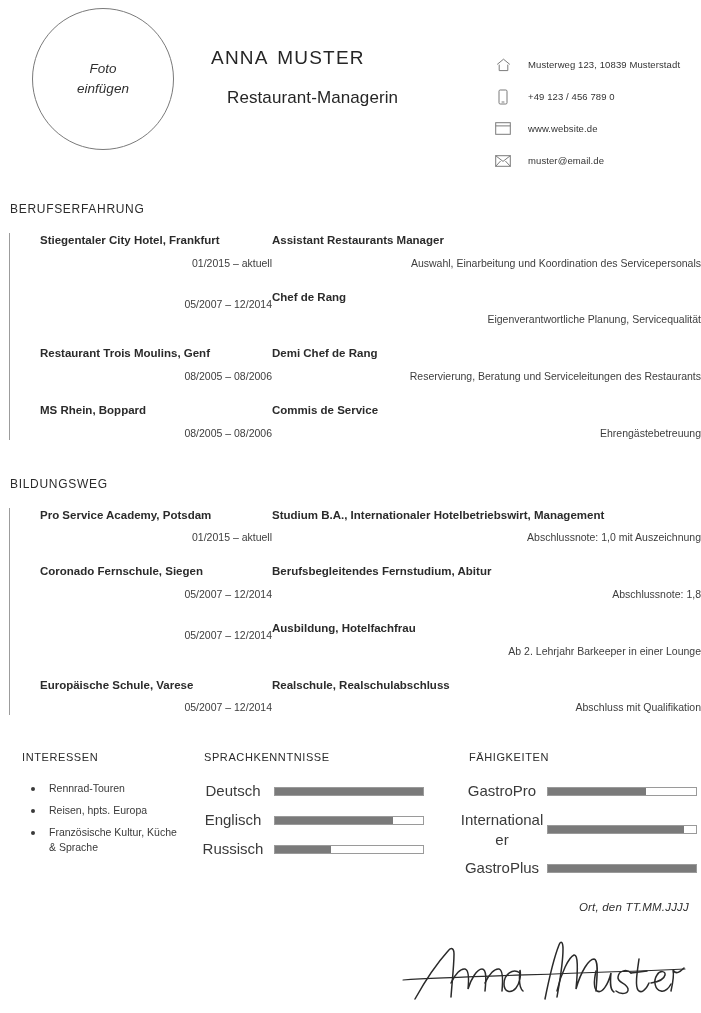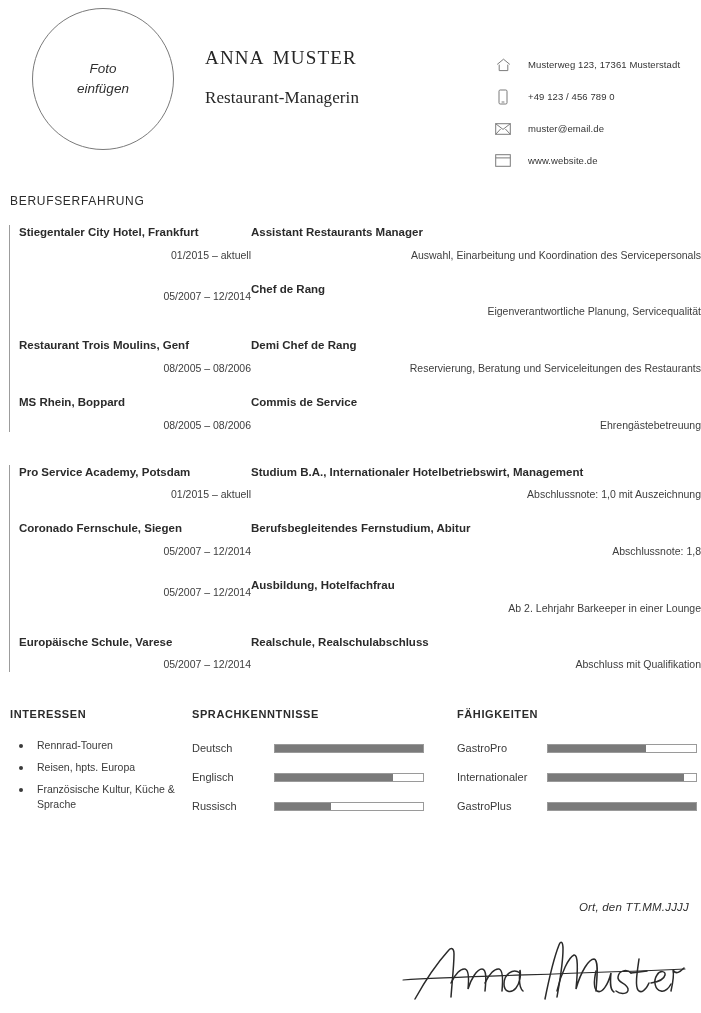--- a/index.html
+++ b/index.html
@@ -30,36 +30,37 @@
     flex-direction: column;
     align-items: center;
     justify-content: center;
     text-align: center;
     font-style: italic;
     font-size: 13.5px;
     line-height: 1.45;
     color: #2f2f2f;
   }
 
-  .name-block { position: absolute; left: 205px; top: 40px; font-family: Liberation Serif, serif; }
+  .name-block { position: absolute; left: 211px; top: 40px; }
   .full-name {
     font-size: 27px;
     letter-spacing: 1.2px;
     font-variant: small-caps;
     text-transform: lowercase;
     color: #262626;
     white-space: nowrap;
     font-weight: 400;
   }
   .full-name::first-letter { font-size: 27px; }
   .job-title {
     margin-top: 17px;
     font-size: 17px;
     color: #262626;
     letter-spacing: .1px;
+    margin-left: 16px;
   }
 
   .contact-block { position: absolute; left: 492px; top: 52px; }
   .contact-row {
     display: flex;
     align-items: center;
     height: 25px;
     margin-bottom: 7px;
   }
   .contact-icon {
@@ -85,21 +86,21 @@
     text-transform: lowercase;
     letter-spacing: .7px;
     color: #2b2b2b;
     margin: 0 0 15px 10px;
     font-weight: 400;
   }
   .entries {
     position: relative;
     border-left: 1px solid #9c9c9c;
     margin-left: 9px;
-    padding-left: 9px;
+    padding-left: 30px;
   }
   .entry {
     display: flex;
     margin-bottom: 20px;
   }
   .entry:last-child { margin-bottom: 0; }
   .entry-left { width: 232px; flex: 0 0 232px; }
   .entry-right { flex: 1 1 auto; }
   .entry-title {
     font-size: 11.5px;
@@ -108,43 +109,43 @@
     line-height: 1.35;
   }
   .entry-sub {
     font-size: 10.5px;
     color: #3d3d3d;
     margin-top: 7px;
     line-height: 1.35;
     text-align: right;
   }
 
-  #experience { margin-top: 12px; }
+  #experience { margin-top: 20px; }
   #education  { margin-top: 33px; }
 
   
   .columns {
     display: flex;
     margin-top: 32px;
   }
   .col-interests { width: 192px; flex: 0 0 192px; padding-left: 10px; }
   .col-languages { width: 258px; flex: 0 0 258px; }
   .col-skills    { flex: 1 1 auto; padding-left: 7px; }
 
   .col-title {
     font-size: 16px;
     font-variant: small-caps;
     text-transform: lowercase;
     letter-spacing: .6px;
     color: #2b2b2b;
-    margin: 0 0 16px 0;
-    font-weight: 700;
-  }
-
-  .interest-list { list-style: none; margin: 0; padding: 0; }
+    margin: 0 0 16px 12px;
+    font-weight: 400;
+  }
+
+  .interest-list { list-style: none; margin: 12px; padding: 0; }
   .interest-item {
     position: relative;
     font-size: 10.5px;
     color: #3a3a3a;
     line-height: 1.45;
     padding-left: 27px;
     margin-bottom: 7px;
   }
   .interest-item::before {
     content: "";
@@ -155,23 +156,24 @@
     background: #3a3a3a;
   }
 
   .bar-row {
     display: flex;
     align-items: center;
     min-height: 22px;
     margin-bottom: 7px;
   }
   .bar-label {
-    font-size: 11px;
+    font-size: 15px;
     color: #3a3a3a;
     line-height: 1.35;
+    text-align: center;
   }
   .lang .bar-label  { width: 82px; flex: 0 0 82px; }
   .skills .bar-label { width: 90px; flex: 0 0 90px; word-break: break-all; }
   .bar-track {
     height: 9px;
     background: #ffffff;
     border: 1px solid #9a9a9a;
     position: relative;
     overflow: hidden;
   }
@@ -223,55 +225,55 @@
 
     <div class="contact-block">
 
       <div class="contact-row">
         <span class="contact-icon">
           <svg width="15" height="14" viewBox="0 0 15 14" fill="none" stroke="#7b7b7b" stroke-width="1">
             <path d="M1.2 6.4 L7.5 1.2 L13.8 6.4"></path>
             <path d="M3.2 6.6 V12.6 H11.8 V6.6"></path>
           </svg>
         </span>
-        <span class="contact-text">Musterweg 123, 17361 Musterstadt</span>
+        <span class="contact-text">Musterweg 123, 10839 Musterstadt</span>
       </div>
 
       <div class="contact-row">
         <span class="contact-icon">
           <svg width="10" height="16" viewBox="0 0 10 16" fill="none" stroke="#7b7b7b" stroke-width="1">
             <rect x="1" y="1" width="8" height="14" rx="1.2"></rect>
             <line x1="3.6" y1="13" x2="6.4" y2="13"></line>
           </svg>
         </span>
         <span class="contact-text">+49 123 / 456 789 0</span>
+      </div>
+
+      <div class="contact-row">
+        <span class="contact-icon">
+          <svg width="16" height="13" viewBox="0 0 16 13" fill="none" stroke="#7b7b7b" stroke-width="1">
+            <rect x="0.7" y="0.7" width="14.6" height="11.6"></rect>
+            <line x1="0.7" y1="3.9" x2="15.3" y2="3.9"></line>
+          </svg>
+        </span>
+        <span class="contact-text">www.website.de</span>
       </div>
 
       <div class="contact-row">
         <span class="contact-icon">
           <svg width="16" height="12" viewBox="0 0 16 12" fill="none" stroke="#7b7b7b" stroke-width="1">
             <rect x="0.7" y="0.7" width="14.6" height="10.6"></rect>
             <path d="M0.7 0.7 L8 6.4 L15.3 0.7"></path>
             <path d="M0.7 11.3 L5.6 6.0"></path>
             <path d="M15.3 11.3 L10.4 6.0"></path>
           </svg>
         </span>
         <span class="contact-text">muster@email.de</span>
       </div>
 
-      <div class="contact-row">
-        <span class="contact-icon">
-          <svg width="16" height="13" viewBox="0 0 16 13" fill="none" stroke="#7b7b7b" stroke-width="1">
-            <rect x="0.7" y="0.7" width="14.6" height="11.6"></rect>
-            <line x1="0.7" y1="3.9" x2="15.3" y2="3.9"></line>
-          </svg>
-        </span>
-        <span class="contact-text">www.website.de</span>
-      </div>
-
     </div>
   </div>
 
   <div class="section" id="experience">
     <h2 class="section-title">Berufserfahrung</h2>
     <div class="entries">
 
       <div class="entry">
         <div class="entry-left">
           <div class="entry-title">Stiegentaler City Hotel, Frankfurt</div>
@@ -312,20 +314,21 @@
         <div class="entry-right">
           <div class="entry-title">Commis de Service</div>
           <div class="entry-sub">Ehrengästebetreuung</div>
         </div>
       </div>
 
     </div>
   </div>
 
   <div class="section" id="education">
+    <h2 class="section-title">Bildungsweg</h2>
     <div class="entries">
 
       <div class="entry">
         <div class="entry-left">
           <div class="entry-title">Pro Service Academy, Potsdam</div>
           <div class="entry-sub">01/2015 – aktuell</div>
         </div>
         <div class="entry-right">
           <div class="entry-title">Studium B.A., Internationaler Hotelbetriebswirt, Management</div>
           <div class="entry-sub">Abschlussnote: 1,0 mit Auszeichnung</div>

